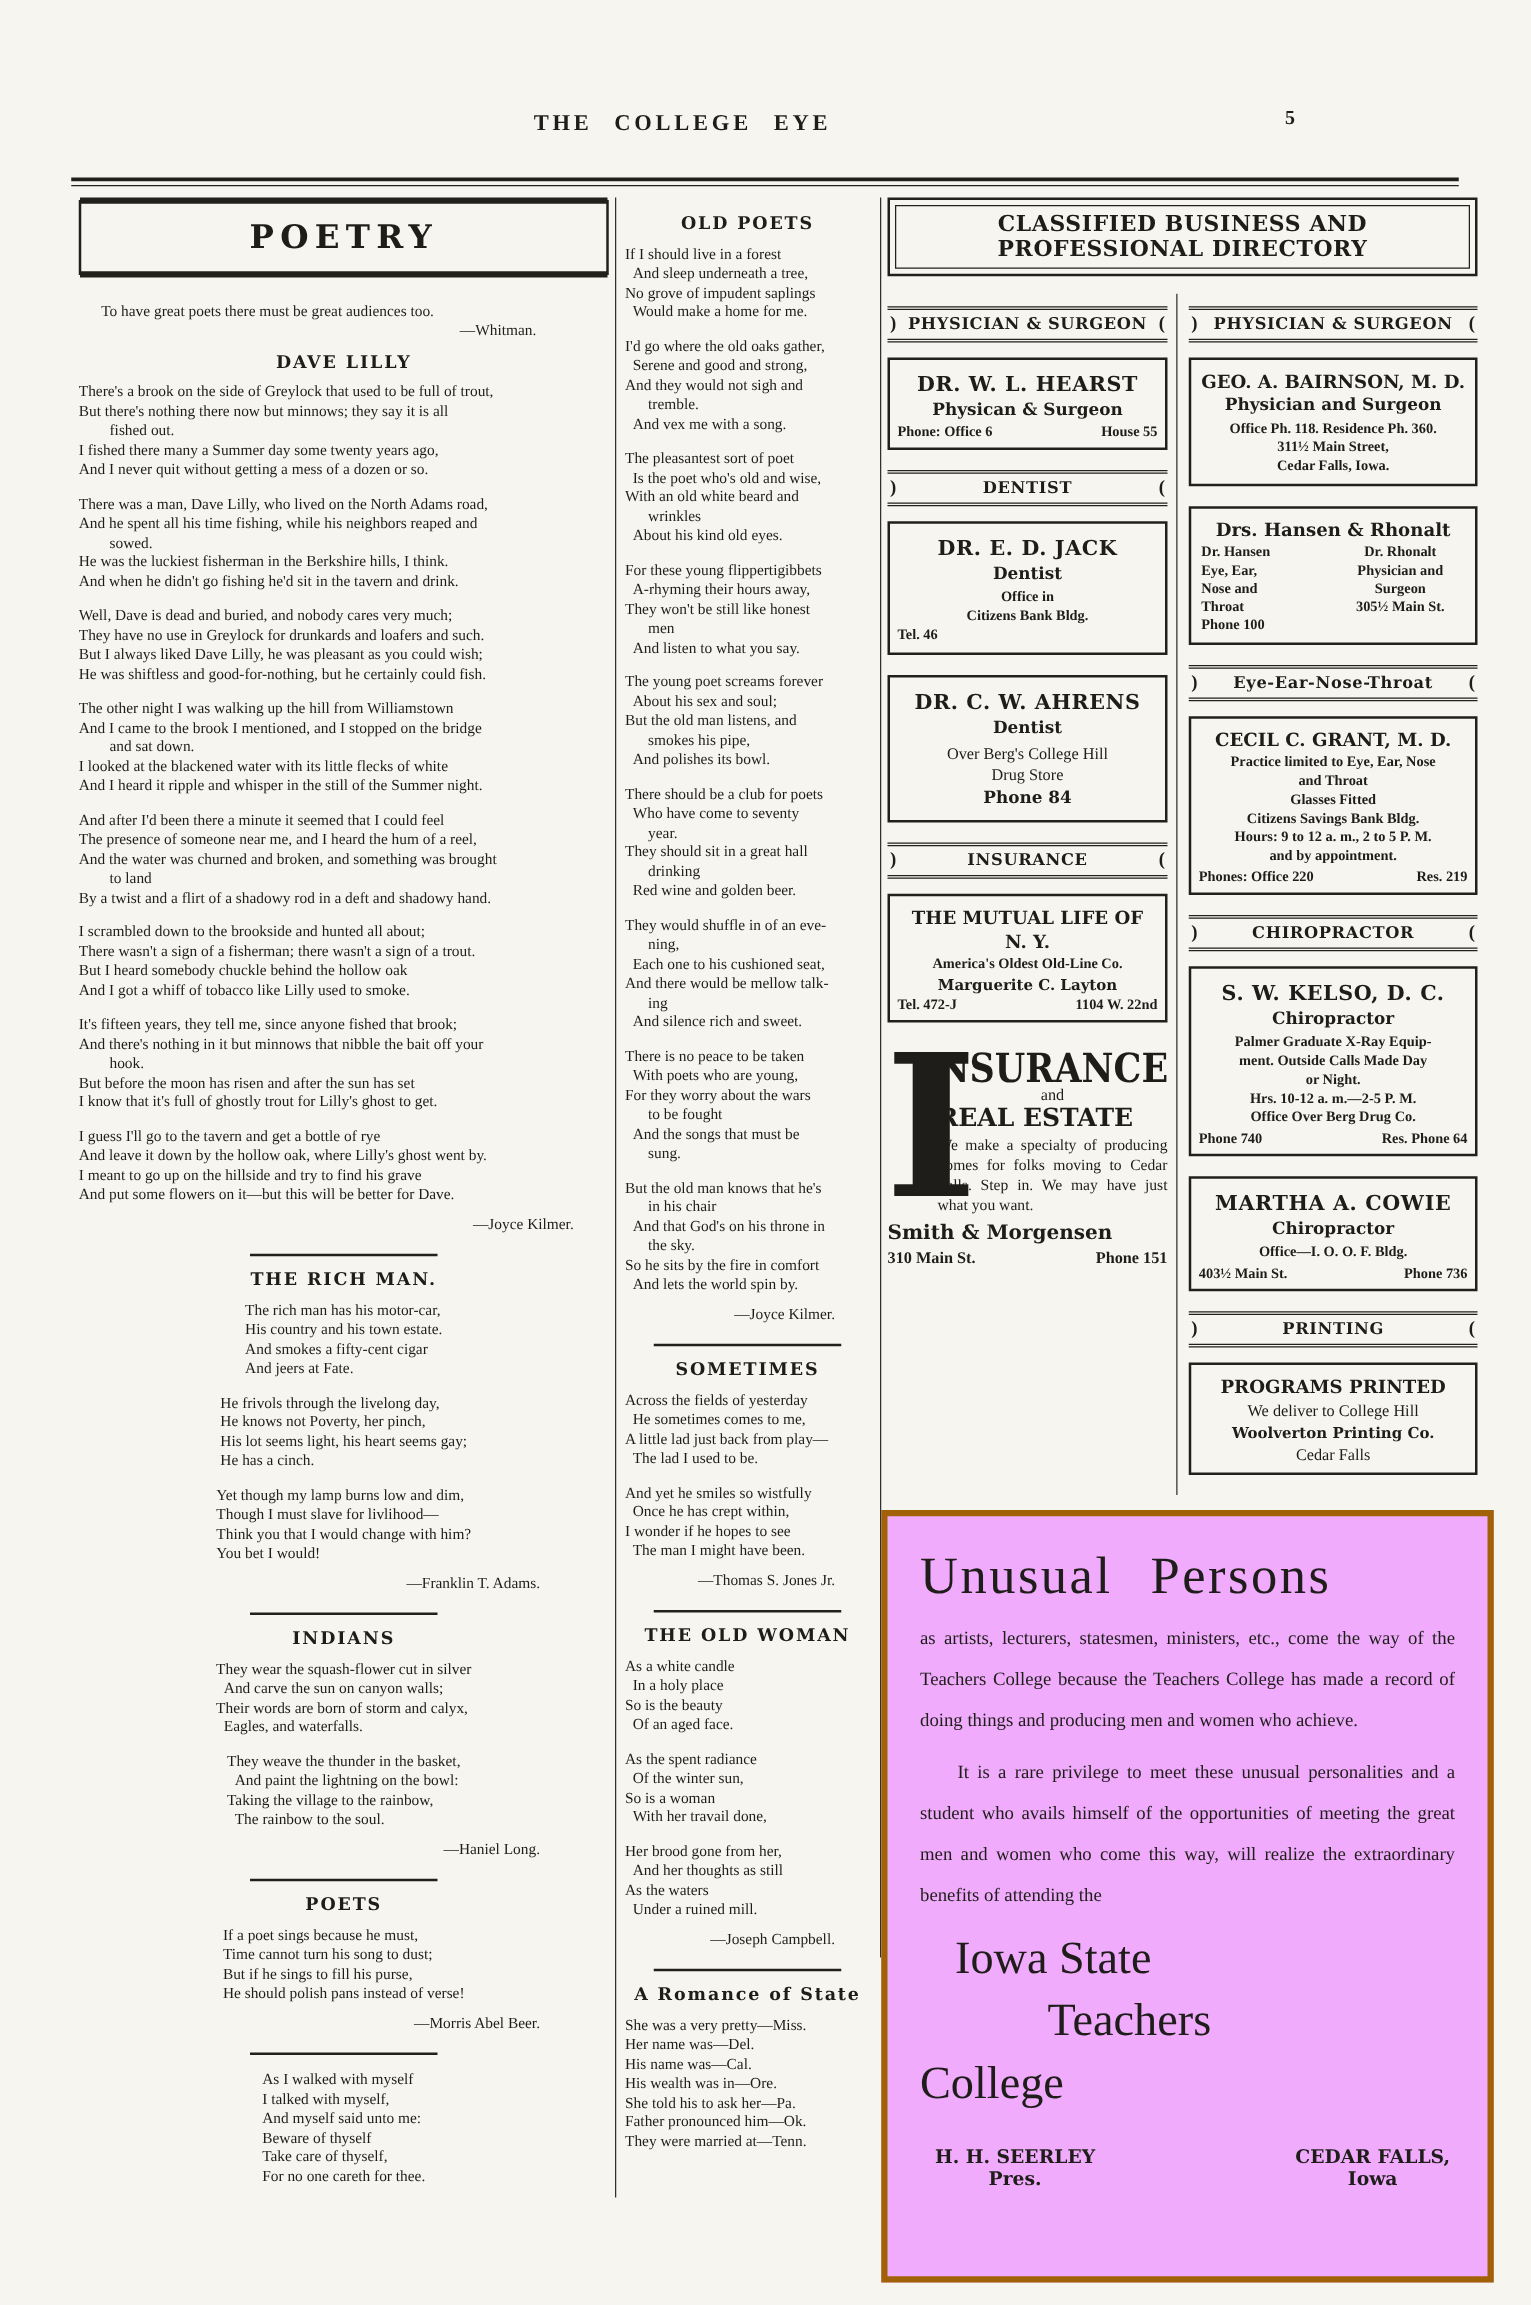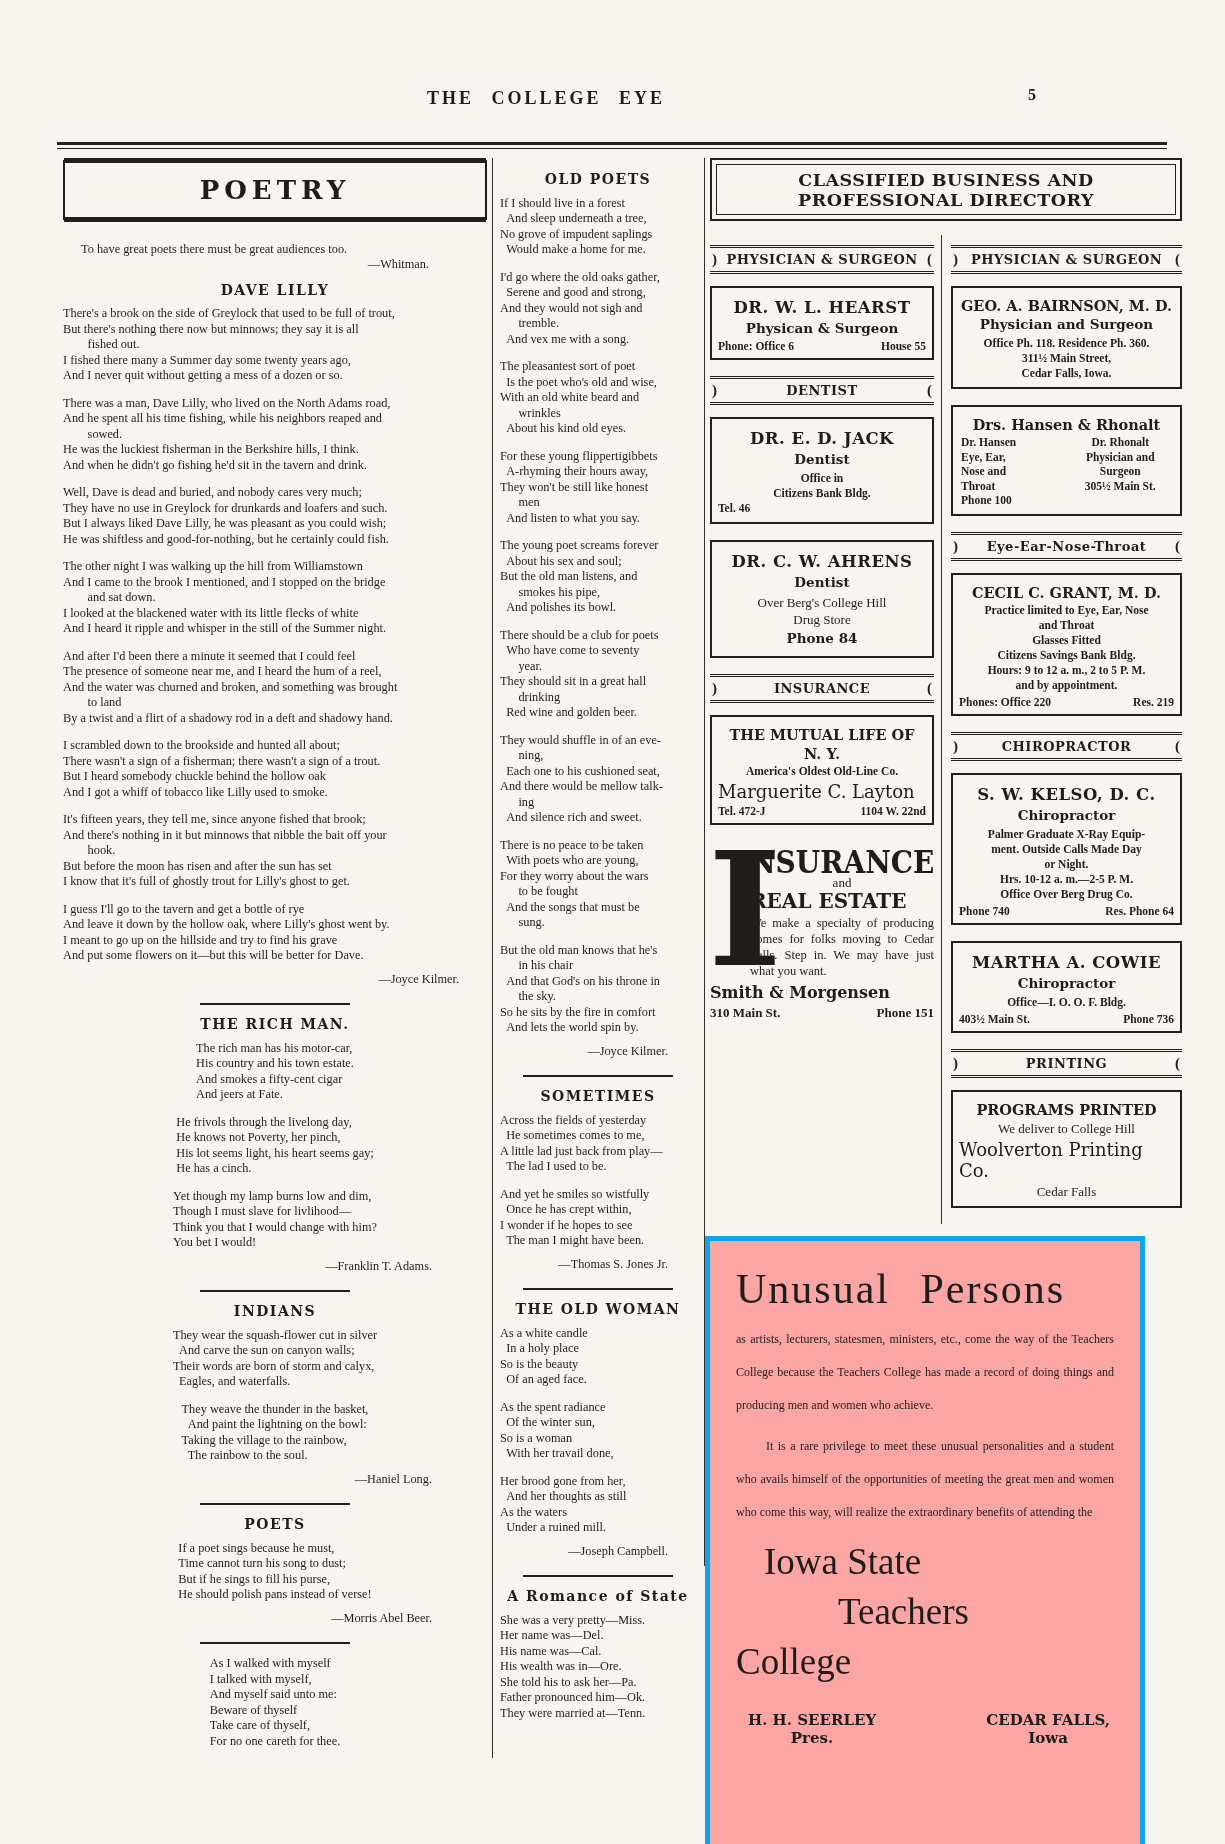--- a/index.html
+++ b/index.html
@@ -52,21 +52,21 @@
   .dir-entry{border:2px solid #22201d;padding:8px 6px 6px;margin:0 0 16px;}
   .e-name{font-weight:bold;text-align:center;font-size:16.5px;letter-spacing:0.5px;margin:2px 0 3px;
         font-family:"DejaVu Serif","Liberation Serif",serif;}
   .e-name2{font-weight:bold;text-align:center;font-size:14.5px;margin:1px 0 2px;
         font-family:"DejaVu Serif","Liberation Serif",serif;}
   .e-sub{font-weight:bold;text-align:center;font-size:13.5px;margin:2px 0 4px;
         font-family:"DejaVu Serif","Liberation Serif",serif;}
   .e-line{text-align:center;font-size:13px;line-height:17px;}
   .e-small{font-weight:bold;text-align:center;font-size:11.5px;line-height:15px;}
   .e-left{font-weight:bold;text-align:left;font-size:11.5px;line-height:15px;}
-  .e-firm2{font-weight:normal;font-size:18px;margin:2px 0;
+  .e-firm2{font-weight:bold;text-align:center;font-size:12px;margin:2px 0;
         font-family:"DejaVu Serif","Liberation Serif",serif;}
   .e-split{display:flex;justify-content:space-between;font-weight:bold;font-size:11.5px;margin-top:3px;}
   .e-twocol{display:flex;font-size:11.5px;font-weight:bold;line-height:14.5px;margin-top:2px;}
   .e-twocol .tcol{flex:1;padding:0 2px;}
   .e-twocol .tcol:last-child{text-align:center;}
   
   .ins-ad{position:relative;padding-top:4px;margin-bottom:6px;}
   .ins-main{position:relative;}
   .giant-i{position:absolute;left:-2px;top:-10px;font-size:158px;line-height:150px;font-weight:bold;
         font-family:"DejaVu Serif","Liberation Serif",serif;}
@@ -74,25 +74,25 @@
   .ins-word{font-weight:bold;font-size:28px;letter-spacing:0px;line-height:30px;
         font-family:"DejaVu Serif","Liberation Serif",serif;transform:scaleY(1.15);transform-origin:top;}
   .ins-and{text-align:center;font-size:13px;line-height:15px;}
   .ins-re{font-weight:bold;font-size:20px;text-align:left;line-height:22px;margin-bottom:3px;
         font-family:"DejaVu Serif","Liberation Serif",serif;}
   .ins-body{font-size:12.5px;line-height:16px;text-align:justify;}
   .ins-firm{font-weight:bold;font-size:16px;margin-top:4px;
         font-family:"DejaVu Serif","Liberation Serif",serif;}
   .firm-row{font-size:13px;}
   
-  .college-ad{margin:12px 0 0 -5px;width:440px;height:618px;box-sizing:border-box;
-        border:5px solid #0ea5e9;padding:10px 26px;background:#fca5a5;}
+  .college-ad{margin:12px 0 0 -5px;width:490px;height:618px;box-sizing:border-box;
+        border:5px solid #a16207;padding:10px 26px;background:#f0abfc;}
   .ca-headline{margin:14px 0 10px;font-weight:normal;font-size:42px;letter-spacing:2px;word-spacing:18px;
         font-family:"Liberation Serif","DejaVu Serif",serif;}
-  .ca-p{font-size:12px;line-height:33px;text-align:justify;margin:8px 0;}
+  .ca-p{font-size:15px;line-height:33px;text-align:justify;margin:8px 0;}
   .ca-p.indent{text-indent:30px;}
   .ca-school{font-size:37px;line-height:50px;font-family:"Liberation Serif","DejaVu Serif",serif;}
   .ca-s1{margin-left:28px;}
   .ca-s2{margin-left:102px;}
   .ca-s3{}
   .ca-footer{display:flex;justify-content:space-between;margin-top:24px;}
   .ca-pres{margin-left:12px;text-align:center;}
   .ca-loc{margin-right:4px;text-align:center;}
   .ca-bold{font-weight:bold;font-size:15px;font-family:"DejaVu Serif","Liberation Serif",serif;}
 </style>

